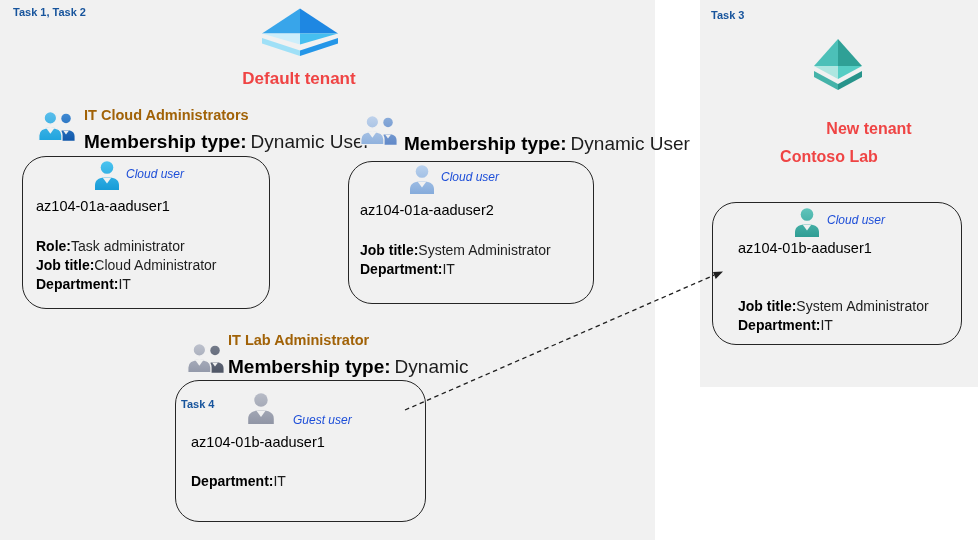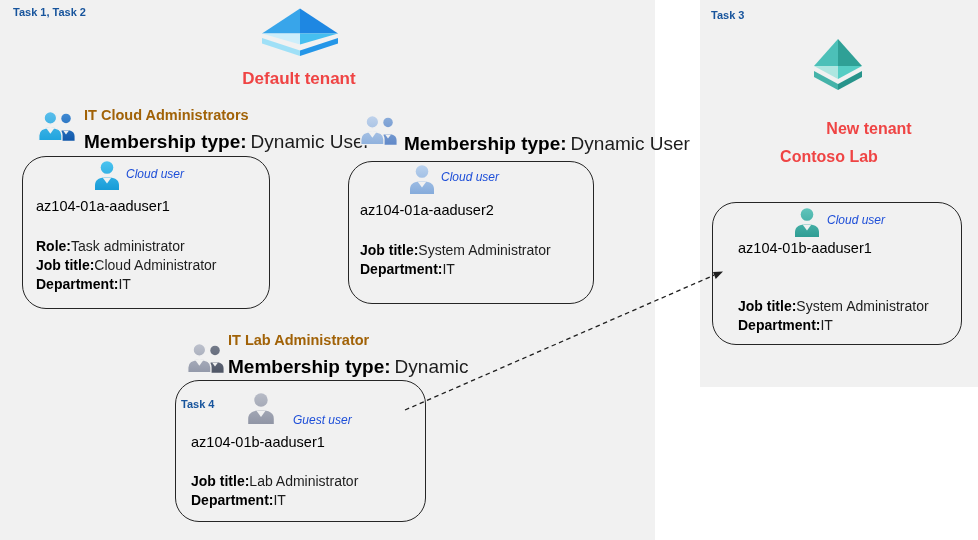--- a/index.html
+++ b/index.html
@@ -173,21 +173,20 @@
         </linearGradient>
       </defs>
       <circle cx="13" cy="7.5" r="6.3" fill="url(#pgray)"></circle>
       <path d="M1,30 L1,25 C1,19.6 5.8,17.2 13,17.2 C20.2,17.2 25,19.6 25,25 L25,30 Z" fill="url(#pgray)"></path>
       <polygon points="8.6,17.4 13,23.4 17.4,17.4" fill="#f1f1f1"></polygon>
     </svg>
   </span>
   <div class="kind-label" style="left:293px;top:399px;margin-top:14px;">Guest user</div>
   <div class="user-name" style="left:191px;top:434px;">az104-01b-aaduser1</div>
   <div class="details" style="left:191px;top:472px;">
-    <div><b>Job title:</b><span>Lab Administrator</span></div>
     <div><b>Department:</b><span>IT</span></div>
   </div>
 
   <div class="task-label" style="left:711px;top:9px;">Task 3</div>
 
   <span class="icon" style="left:812px;top:38px;">
     <svg width="52" height="54" viewBox="0 0 52 52">
       <polygon points="26,0 2,27 26,27" fill="#4cc0b8"></polygon>
       <polygon points="26,0 50,27 26,27" fill="#2fa096"></polygon>
       <polygon points="2,27 26,27 26,40" fill="#aee6e0"></polygon>

